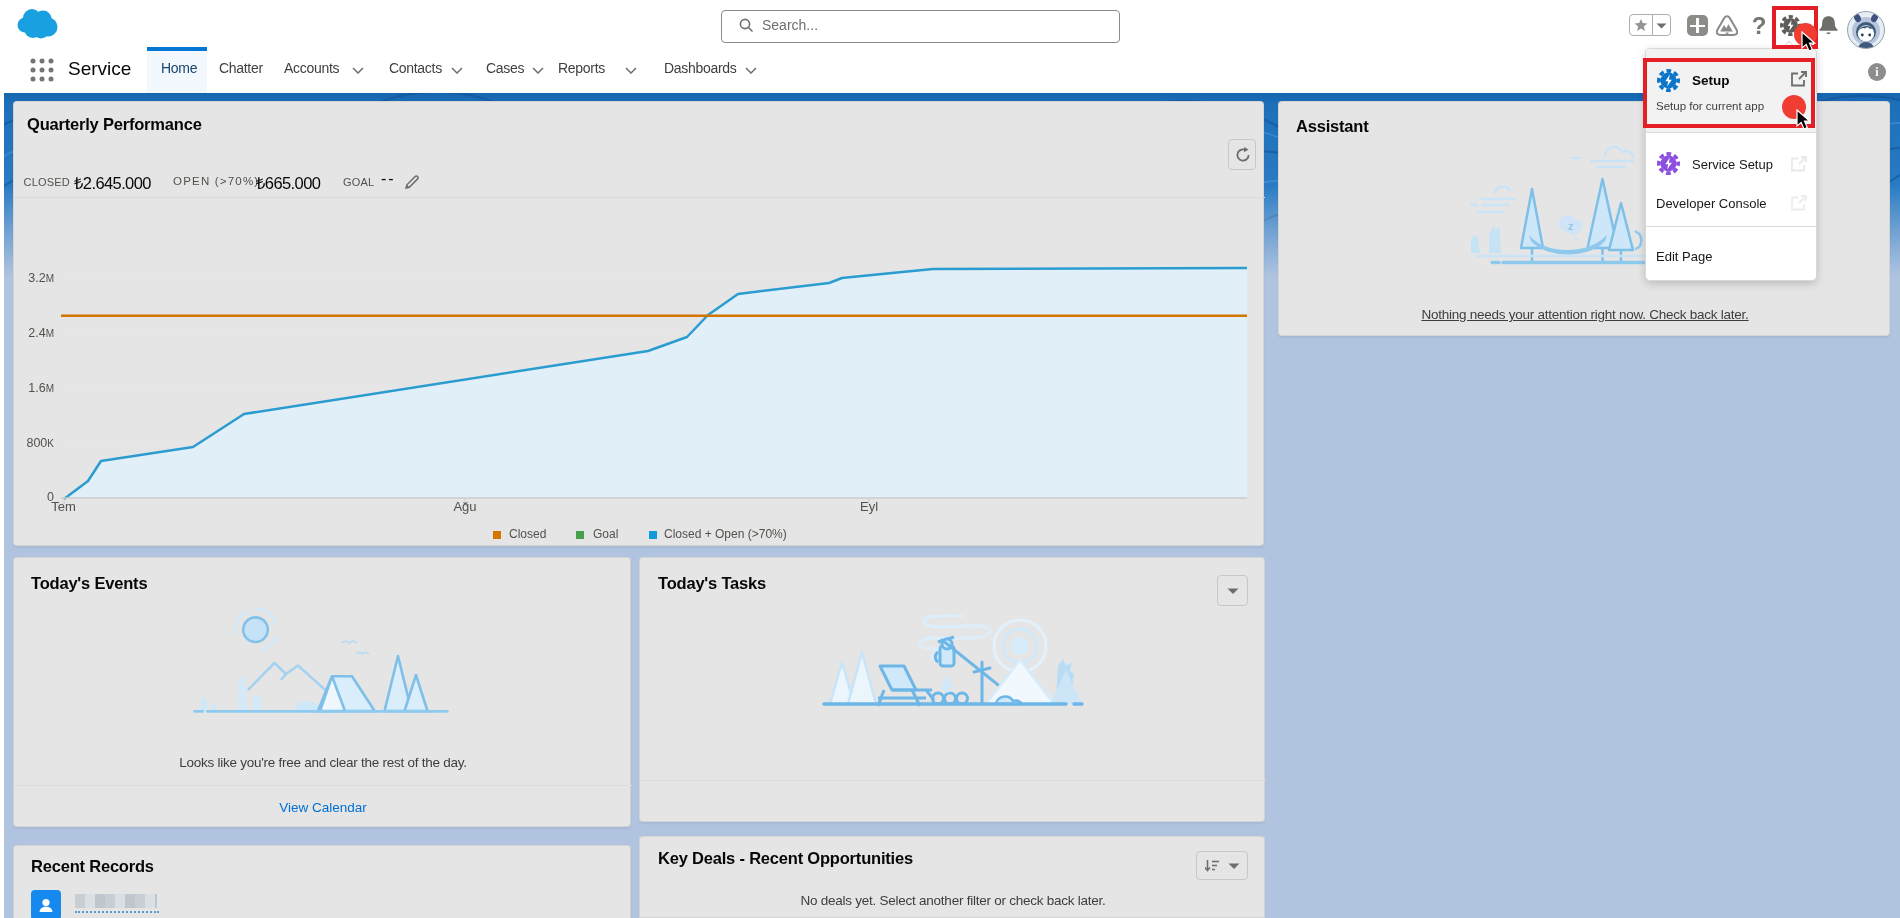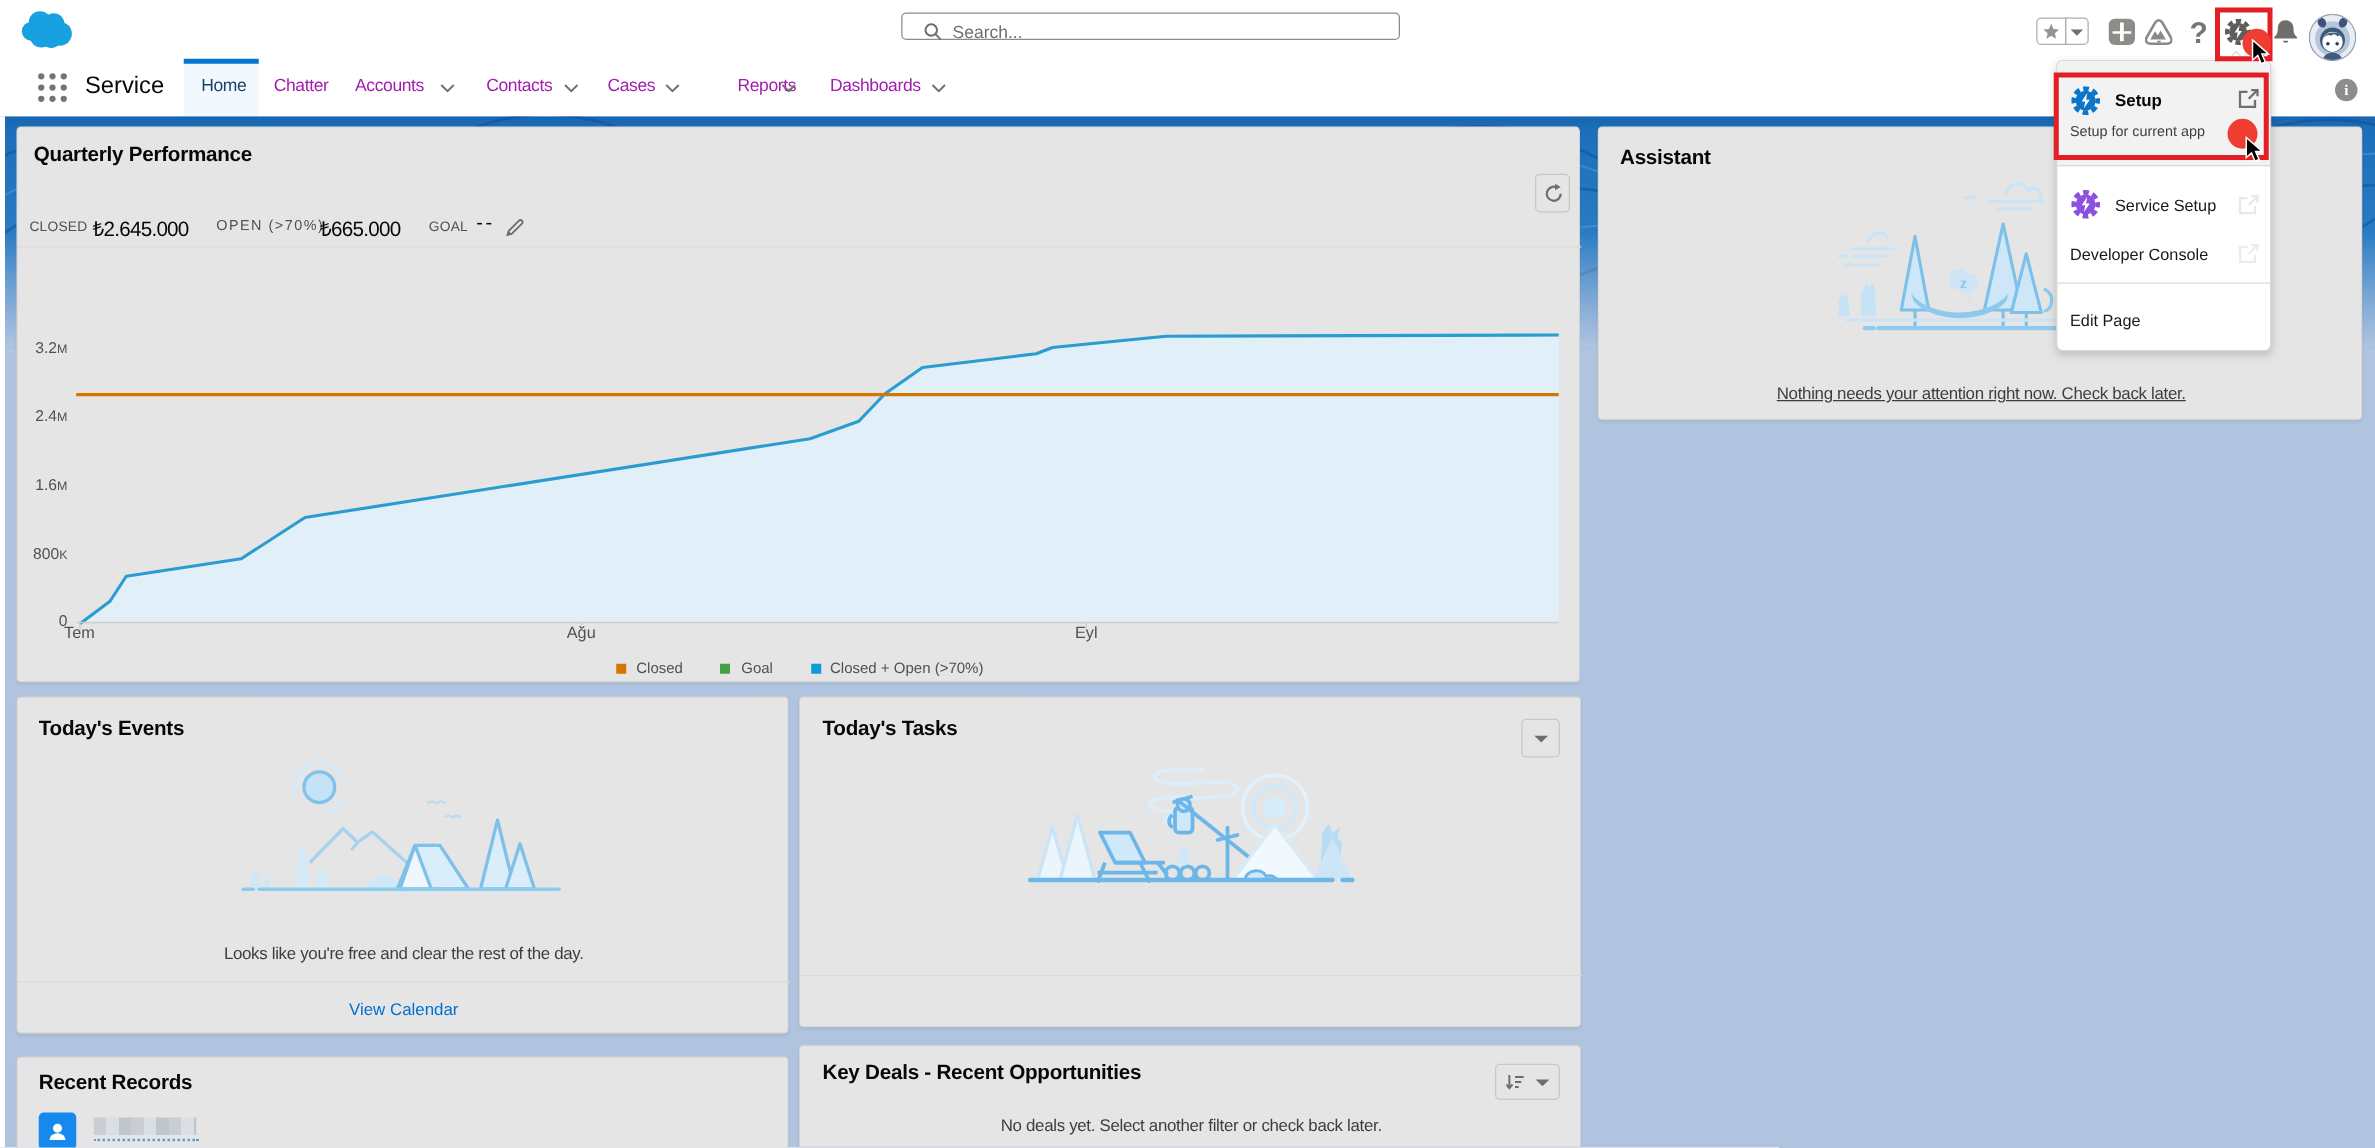--- a/index.html
+++ b/index.html
@@ -3,21 +3,21 @@
 <meta charset="utf-8">
 <style>
 * { margin:0; padding:0; box-sizing:border-box; }
 html,body { width:1900px; height:918px; overflow:hidden; background:#fff; }
 body { font-family:"Liberation Sans", sans-serif; }
 .abs { position:absolute; }
 #page { position:relative; width:1900px; height:918px; overflow:hidden; }
 
 #hdr { position:absolute; left:0; top:0; width:1900px; height:50px; background:#fff; }
 #navbar { position:absolute; left:0; top:50px; width:1900px; height:43px; background:#fff; }
-.tabtxt { font-size:14px; color:#a21caf; letter-spacing:-0.3px; }
+.tabtxt { font-size:14px; color:#404040; letter-spacing:-0.3px; }
 
 #main { position:absolute; left:0; top:93px; width:1900px; height:825px; background:#b0c4e0; }
 #leftstrip { position:absolute; left:0; top:93px; width:4px; height:825px; background:#fff; z-index:5;}
 .card { position:absolute; background:#e5e5e5; border-radius:4px; border:1px solid rgba(0,0,0,0.07); box-shadow:0 2px 2px rgba(0,0,0,0.05); }
 .cardtitle { font-weight:bold; color:#080707; font-size:16.5px; letter-spacing:-0.2px; }
 .linkblue { color:#0070d2; font-size:13.5px; }
 .emptytxt { color:#3e3e3c; font-size:13.5px; letter-spacing:-0.25px; }
 .menuitem { font-size:13px; color:#181818; }
 </style>
 </head>
@@ -29,21 +29,21 @@
       <g fill="#18a0e0">
         <circle cx="9" cy="18" r="7.5"></circle>
         <circle cx="16" cy="11" r="9"></circle>
         <circle cx="27" cy="12" r="8.5"></circle>
         <circle cx="32" cy="20" r="9.5"></circle>
         <circle cx="17" cy="22" r="9"></circle>
         <circle cx="25" cy="23" r="8.5"></circle>
       </g>
     </svg>
 
-    <div class="abs" style="left:721px;top:10px;width:399px;height:22px;border:1px solid #8b8b8b;border-radius:4px;background:#fff;">
+    <div class="abs" style="left:721px;top:10px;width:399px;height:33px;border:1px solid #8b8b8b;border-radius:4px;background:#fff;">
       <svg class="abs" style="left:17px;top:7px" width="15" height="15" viewBox="0 0 15 15">
           <circle cx="6" cy="6" r="4.6" fill="none" stroke="#706e6b" stroke-width="1.6"></circle>
           <line x1="9.5" y1="9.5" x2="13.5" y2="13.5" stroke="#706e6b" stroke-width="1.6"></line>
         </svg>
       <span class="abs" style="left:40px;top:6px;font-size:14px;color:#706e6b;">Search...</span>
     </div>
 
     <div class="abs" style="left:1629px;top:14px;width:24px;height:22px;border:1px solid #b0adab;border-radius:4px 0 0 4px;"></div>
     <div class="abs" style="left:1652px;top:14px;width:19px;height:22px;border:1px solid #b0adab;border-radius:0 4px 4px 0;"></div>
     <svg class="abs" style="left:1634px;top:19px" width="14" height="13" viewBox="0 0 14 13">
@@ -123,21 +123,21 @@
         <path d="M1 1l5 5 5-5" fill="none" stroke="#706e6b" stroke-width="1.5"></path>
       </svg>
     <div class="abs tabtxt" style="left:389px;top:10px;">Contacts</div>
     <svg class="abs" style="left:451px;top:17px" width="12" height="7" viewBox="0 0 12 7">
         <path d="M1 1l5 5 5-5" fill="none" stroke="#706e6b" stroke-width="1.5"></path>
       </svg>
     <div class="abs tabtxt" style="left:486px;top:10px;">Cases</div>
     <svg class="abs" style="left:532px;top:17px" width="12" height="7" viewBox="0 0 12 7">
         <path d="M1 1l5 5 5-5" fill="none" stroke="#706e6b" stroke-width="1.5"></path>
       </svg>
-    <div class="abs tabtxt" style="left:590px;top:10px;text-align:center;">Reports</div>
+    <div class="abs tabtxt" style="left:558px;top:10px;text-align:center;">Reports</div>
     <svg class="abs" style="left:625px;top:17px" width="12" height="7" viewBox="0 0 12 7">
         <path d="M1 1l5 5 5-5" fill="none" stroke="#706e6b" stroke-width="1.5"></path>
       </svg>
     <div class="abs tabtxt" style="left:664px;top:10px;">Dashboards</div>
     <svg class="abs" style="left:745px;top:17px" width="12" height="7" viewBox="0 0 12 7">
         <path d="M1 1l5 5 5-5" fill="none" stroke="#706e6b" stroke-width="1.5"></path>
       </svg>
   </div>
   <div id="main"></div>
   <div id="banner" class="abs" style="left:0;top:93px;width:1900px;height:185px;overflow:hidden;">

